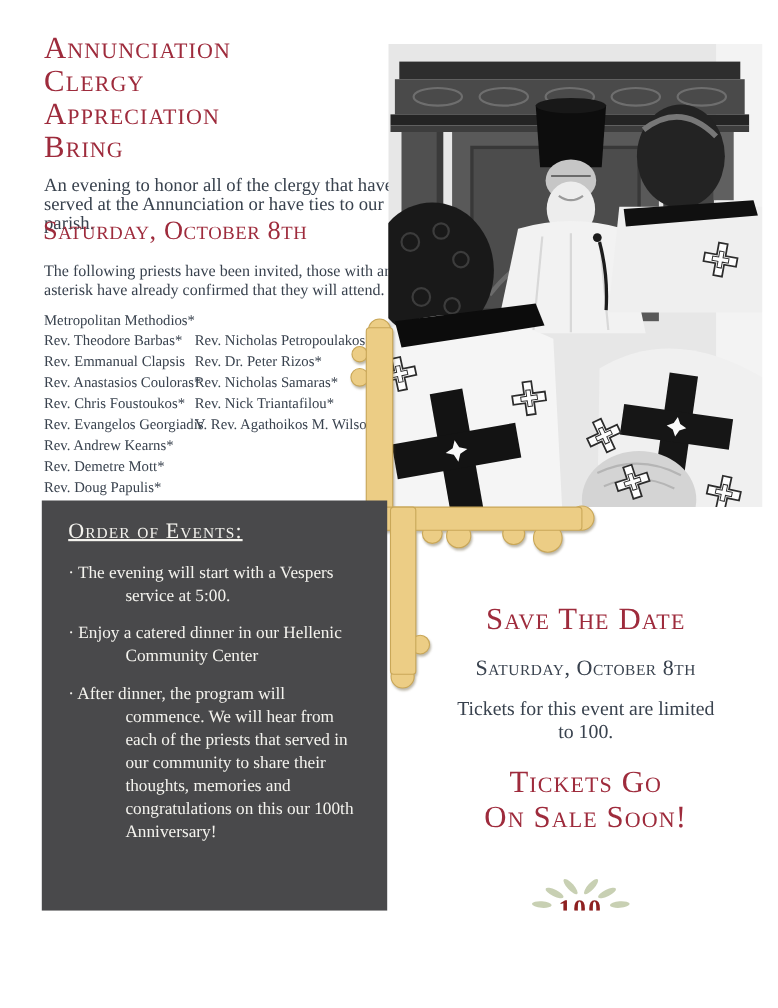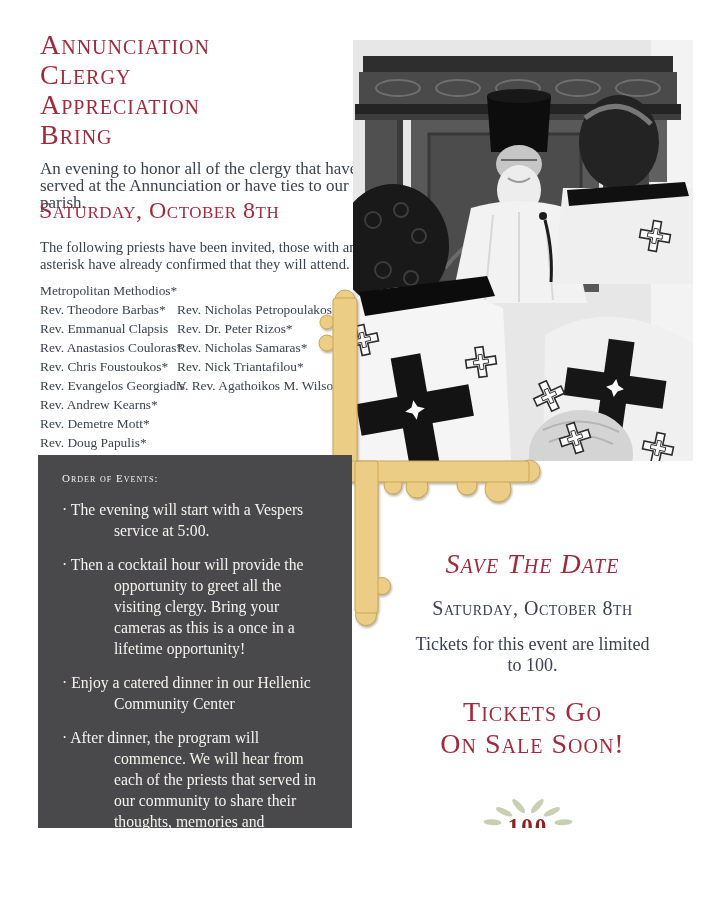--- a/index.html
+++ b/index.html
@@ -19,27 +19,27 @@
   .plist.pl-right{left:177px;top:300px;}
   
   .photo{position:absolute;left:353px;top:40px;width:340px;height:421px;}
   .photo svg{display:block;width:100%;height:100%;}
   
   .gold{position:absolute;left:315px;top:288px;width:230px;height:340px;
         filter:drop-shadow(1.5px 2px 1px rgba(80,65,30,.38));}
   
   .events{position:absolute;left:38px;top:455px;width:314px;height:417px;background:#49494B;
           color:#F4F3EE;box-sizing:border-box;padding:17px 26px 0 24px;}
-  .events h2{margin:0 0 15px 0;font-size:11px;font-weight:normal;
-          font-variant:small-caps;letter-spacing:1px;}
+  .events h2{margin:0 0 15px 0;font-size:20px;font-weight:normal;
+          font-variant:small-caps;letter-spacing:1px;text-decoration:underline;}
   .ev-item{font-size:15.7px;line-height:21px;padding-left:52px;text-indent:-52px;
           margin:0 0 13px 0;}
   
   .std{position:absolute;left:390px;top:548px;width:285px;text-align:center;}
-  .std-h{font-size:28px;color:#9E2B3C;font-variant:small-caps;letter-spacing:1px;font-style:italic;}
+  .std-h{font-size:28px;color:#9E2B3C;font-variant:small-caps;letter-spacing:1px;}
   .std-date{font-size:20px;color:#39424E;font-variant:small-caps;margin-top:17px;letter-spacing:.5px;}
   .std-note{font-size:18px;color:#39424E;margin:14px auto 0 auto;line-height:21px;width:252px;}
   .std-tickets{font-size:28px;color:#9E2B3C;font-variant:small-caps;margin-top:20px;
           line-height:32px;letter-spacing:1px;}
   .logo{position:absolute;left:468px;top:784px;width:120px;height:124px;}
   .logo svg{display:block;width:100%;height:100%;}
 </style>
 </head>
 <body>
 
@@ -177,21 +177,20 @@
         <circle cx="67" cy="298" r="8.5"></circle>
         <circle cx="51" cy="327" r="10.5"></circle>
         <rect x="40" y="173" width="23" height="152" rx="3"></rect>
       </g>
     </svg>
   </div>
 
   <div class="events">
     <h2>Order of Events:</h2>
     <div class="ev-item">· The evening will start with a Vespers service at 5:00.</div>
-    <div class="ev-item">· Then a cocktail hour will provide the opportunity to greet all the visiting clergy.  Bring your cameras as this is a once in a lifetime opportunity!</div>
     <div class="ev-item">· Enjoy a catered dinner in our Hellenic Community Center</div>
     <div class="ev-item">· After dinner, the program will commence. We will hear from each of the priests that served in our community to share their thoughts, memories and congratulations on this our 100th Anniversary!</div>
   </div>
 
   <div class="std">
     <div class="std-h">Save The Date</div>
     <div class="std-date">Saturday, October 8th</div>
     <div class="std-note">Tickets for this event are limited to 100.</div>
     <div class="std-tickets">
       <div>Tickets Go</div>

